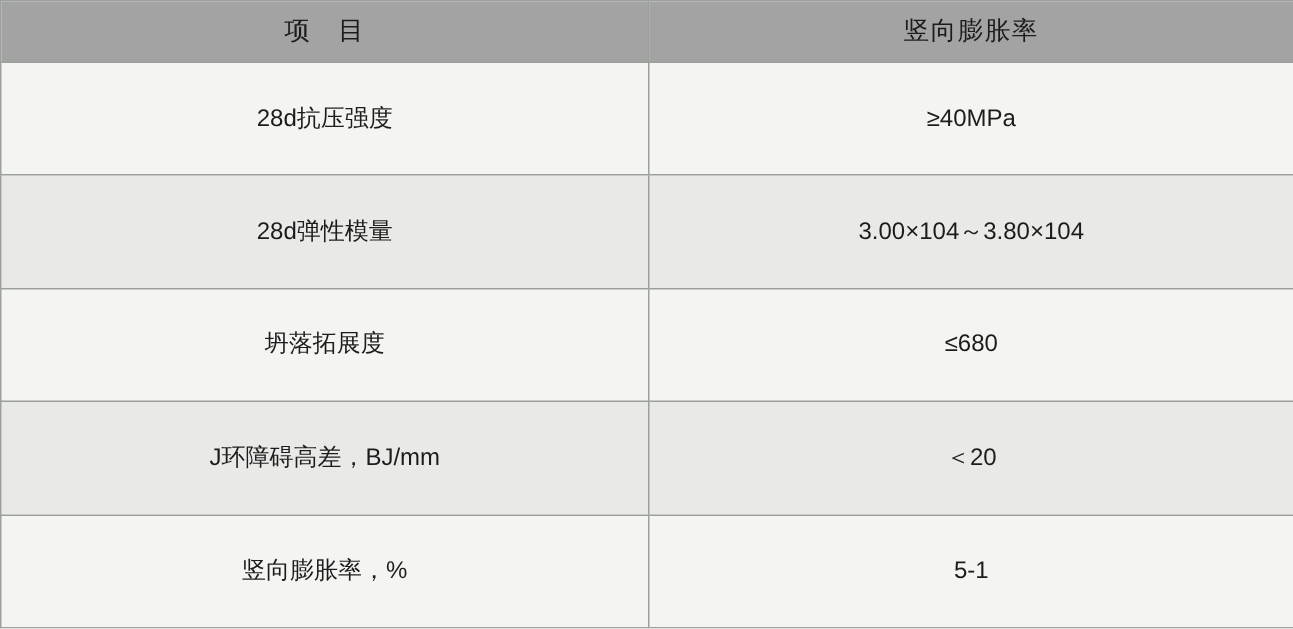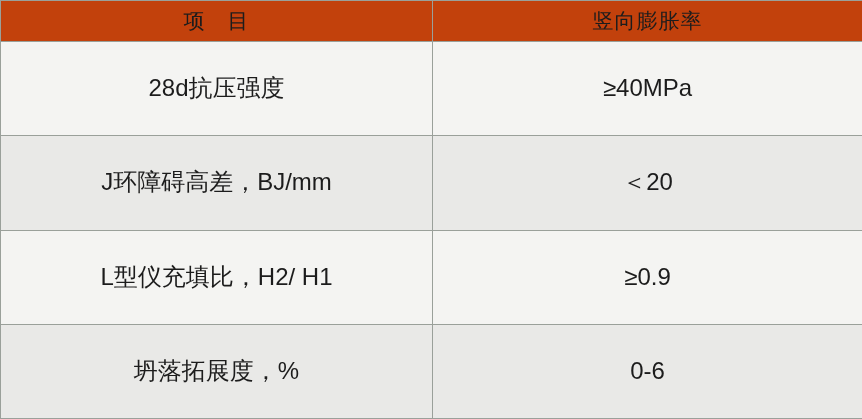--- a/index.html
+++ b/index.html
@@ -24,29 +24,29 @@
     width: 862px;
     height: 419px;
     table-layout: fixed;
   }
   table.spec col.c1 { width: 432px; }
   table.spec col.c2 { width: 430px; }
   table.spec th, table.spec td {
     border: 1px solid #9aa09a;
     text-align: center;
     vertical-align: middle;
-    font-size: 24px;
+    font-size: 16px;
     color: #1c1c1c;
     padding: 0 6px;
     line-height: 1.2;
   }
   table.spec thead th {
-    background: #c2410c;
+    background: #a3a3a3;
     font-weight: normal;
-    font-size: 21px;
+    font-size: 17px;
     letter-spacing: 1px;
     height: 40px;
   }
   table.spec tbody tr:nth-child(odd) td {
     background: #f4f4f2;
   }
   table.spec tbody tr:nth-child(even) td {
     background: #e9e9e7;
   }
   table.spec tbody tr td {
@@ -80,37 +80,45 @@
       <tr>
         <td>
             <span class="cell-txt">28d抗压强度</span>
           </td>
         <td>
             <span class="cell-txt">≥40MPa</span>
           </td>
       </tr>
       <tr>
         <td>
+            <span class="cell-txt">28d弹性模量</span>
+          </td>
+        <td>
+            <span class="cell-txt">3.00×104～3.80×104</span>
+          </td>
+      </tr>
+      <tr>
+        <td>
+            <span class="cell-txt">坍落拓展度</span>
+          </td>
+        <td>
+            <span class="cell-txt">≤680</span>
+          </td>
+      </tr>
+      <tr>
+        <td>
             <span class="cell-txt">J环障碍高差，BJ/mm</span>
           </td>
         <td>
             <span class="cell-txt">＜20</span>
           </td>
       </tr>
       <tr>
         <td>
-            <span class="cell-txt">L型仪充填比，H2/ H1</span>
+            <span class="cell-txt">竖向膨胀率，%</span>
           </td>
         <td>
-            <span class="cell-txt">≥0.9</span>
-          </td>
-      </tr>
-      <tr>
-        <td>
-            <span class="cell-txt">坍落拓展度，%</span>
-          </td>
-        <td>
-            <span class="cell-txt">0-6</span>
+            <span class="cell-txt">5-1</span>
           </td>
       </tr>
     </tbody>
   </table>
 </div>
 
 </body></html>

